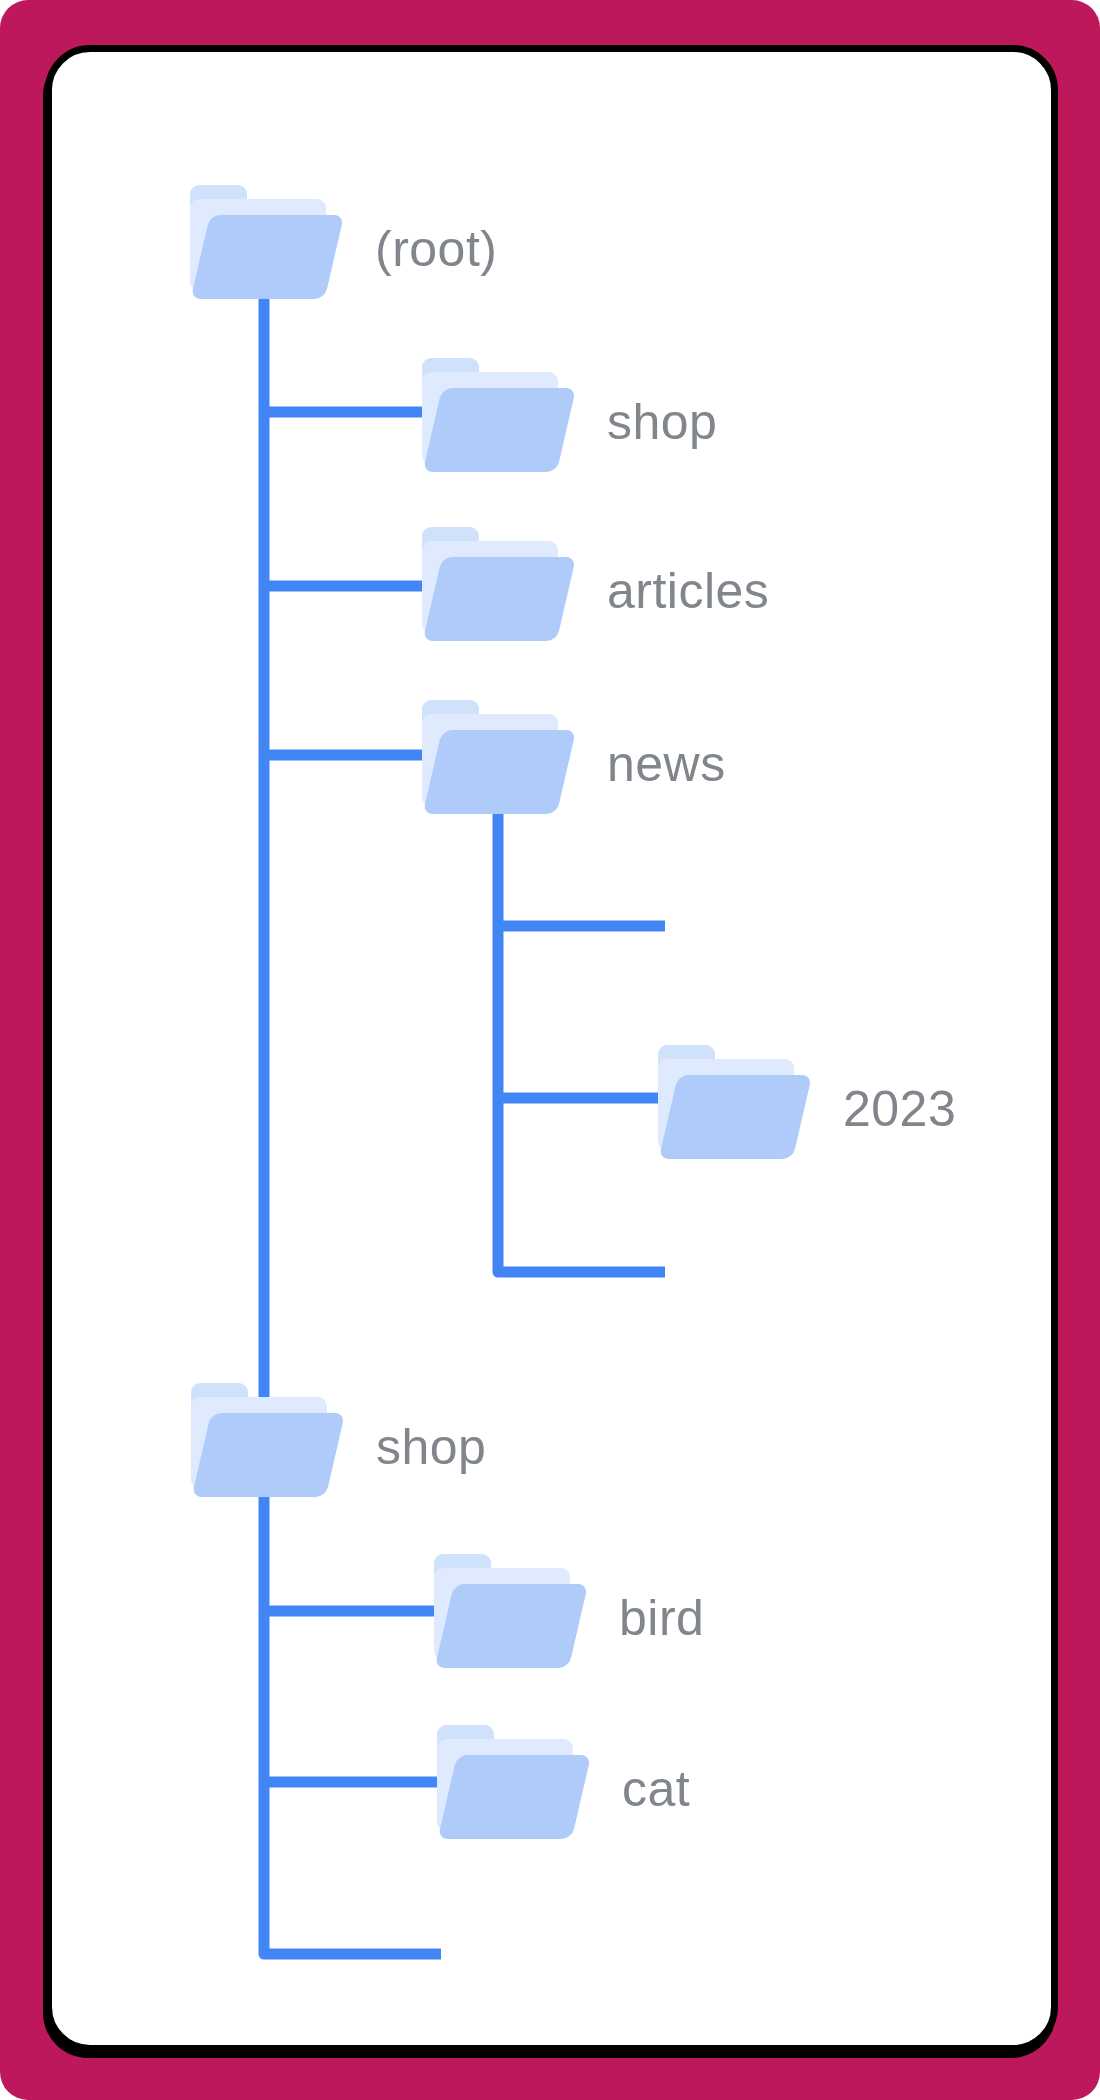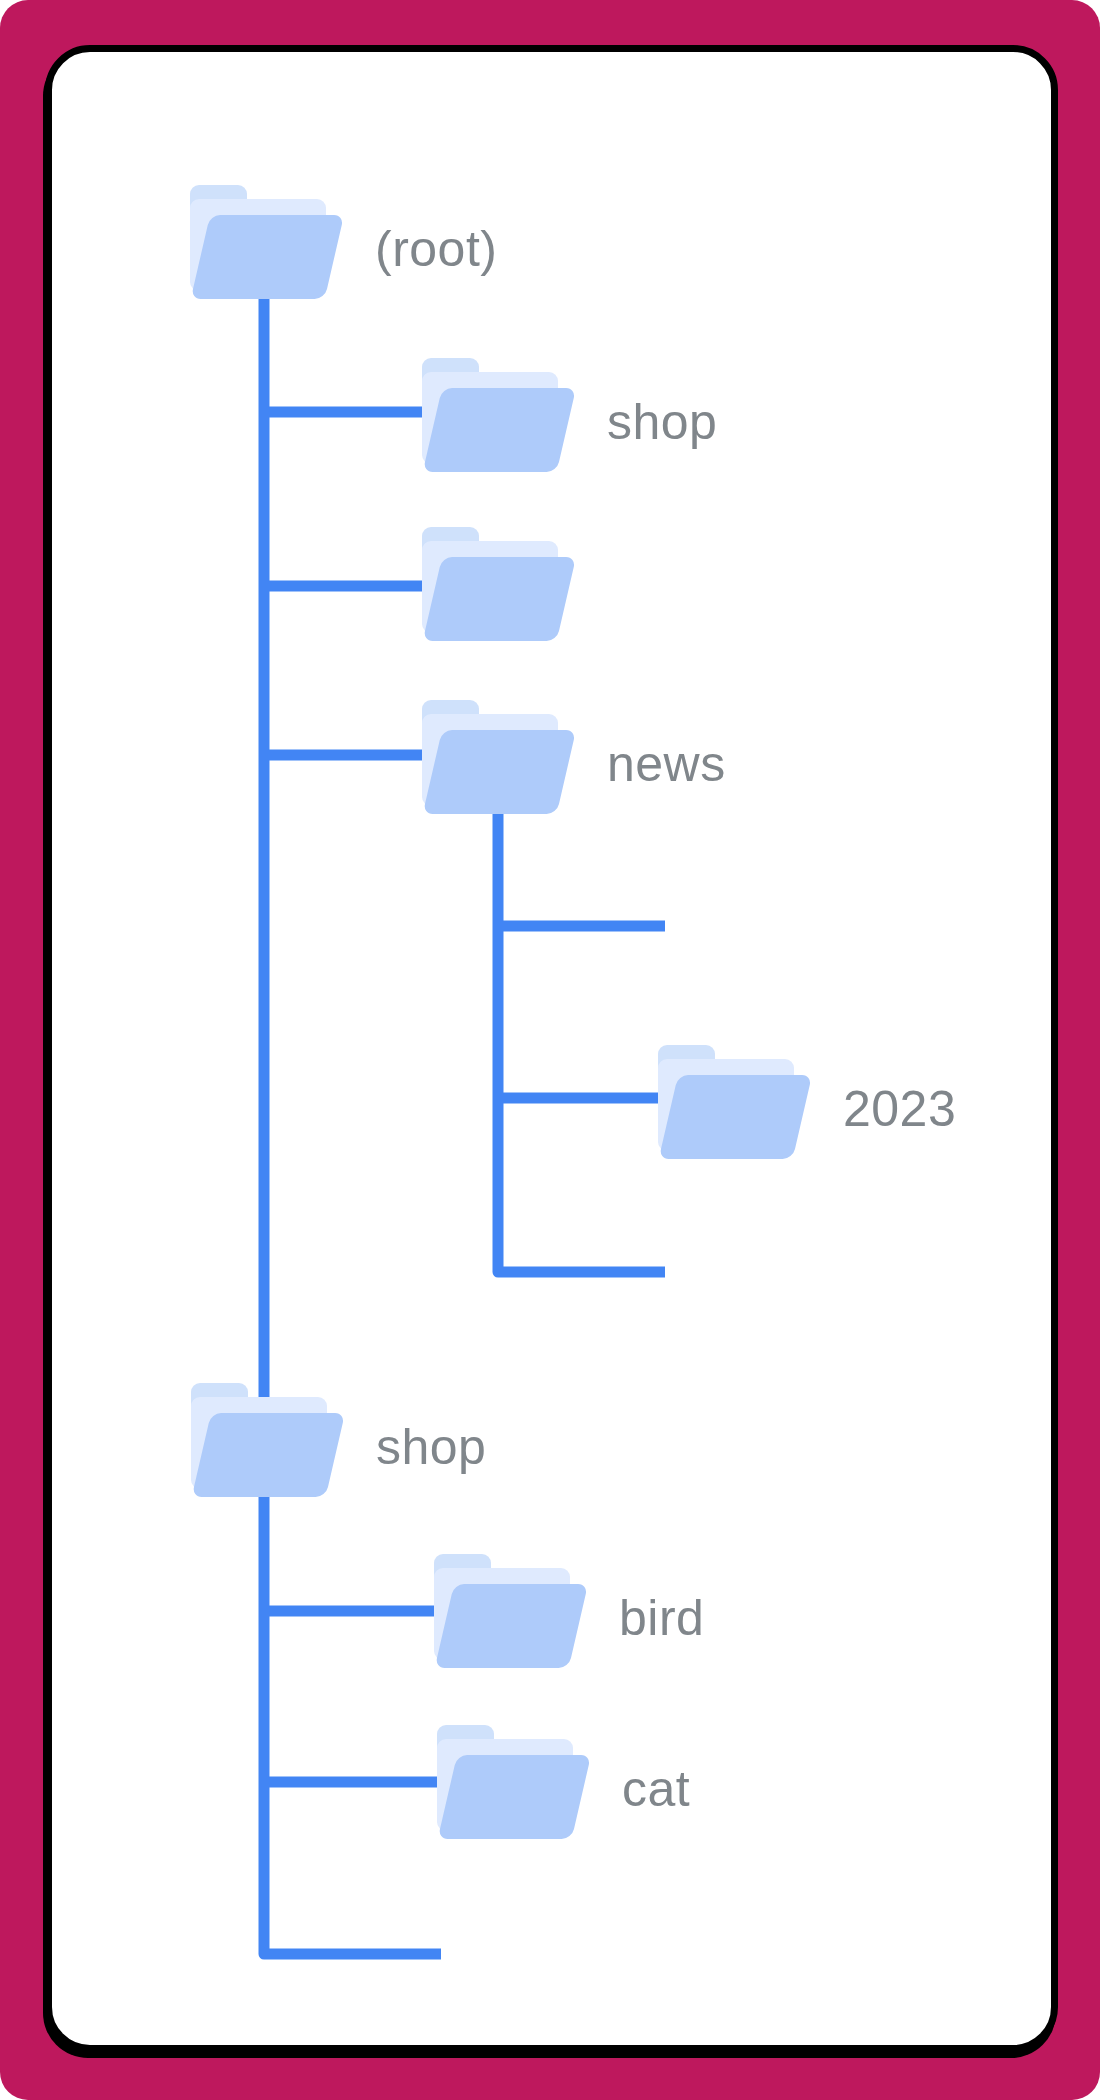--- a/index.html
+++ b/index.html
@@ -108,20 +108,21 @@
       <svg class="folder" width="154" height="114" viewBox="0 0 154 114">
           <use href="#folder-shape"></use>
         </svg>
       <span class="label">shop</span>
     </div>
 
     <div class="node" style="left:370px; top:475px;">
       <svg class="folder" width="154" height="114" viewBox="0 0 154 114">
           <use href="#folder-shape"></use>
         </svg>
+      <span class="label">articles</span>
     </div>
 
     <div class="node" style="left:370px; top:648px;">
       <svg class="folder" width="154" height="114" viewBox="0 0 154 114">
           <use href="#folder-shape"></use>
         </svg>
       <span class="label">news</span>
     </div>
 
 

